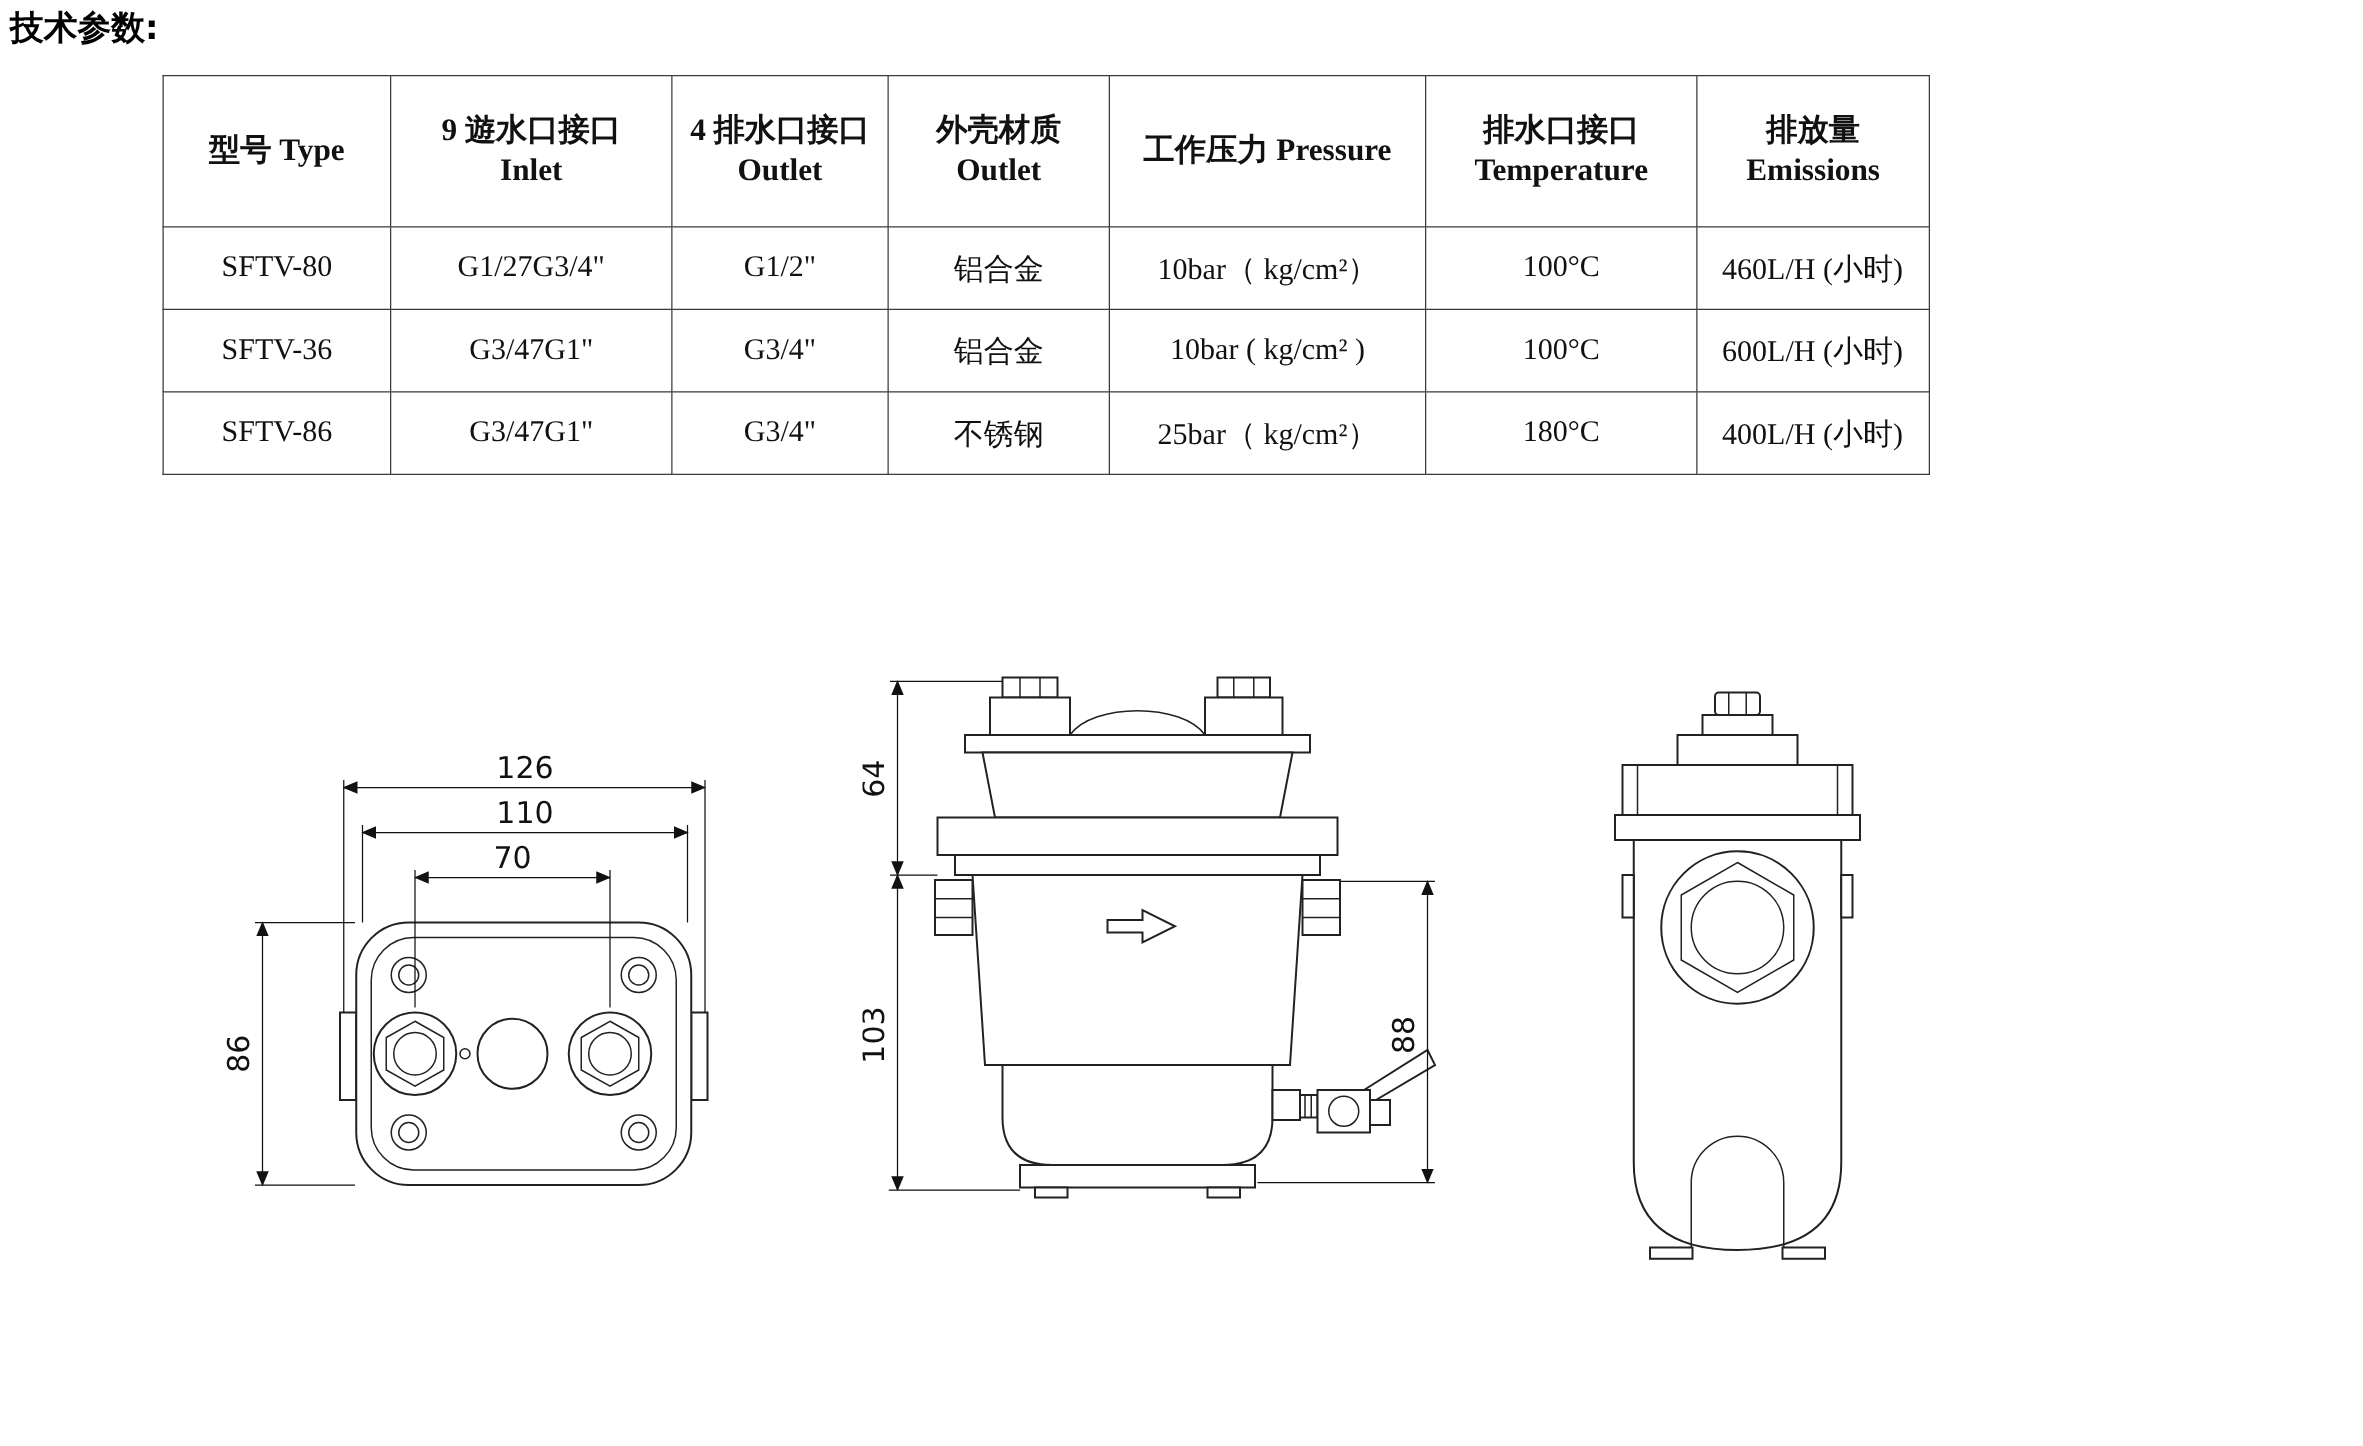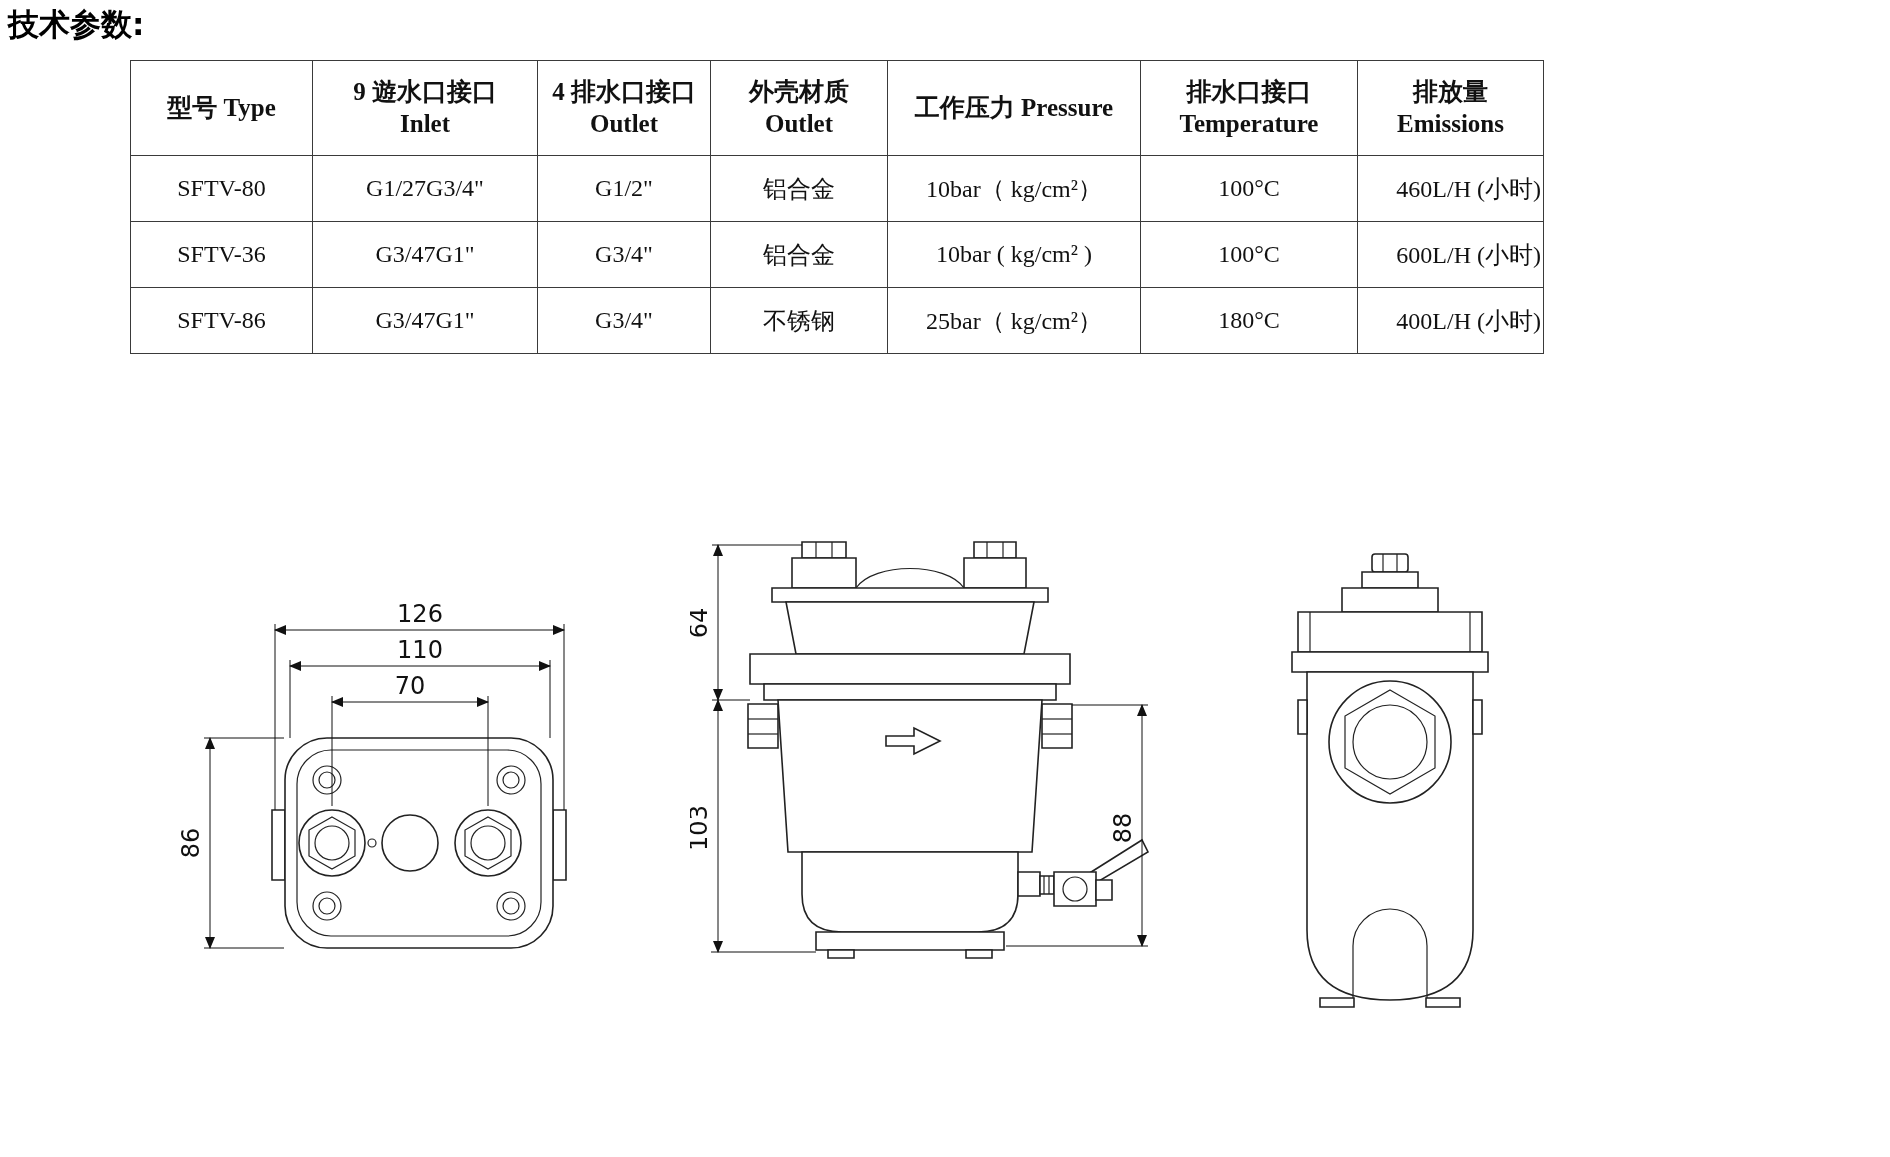--- a/index.html
+++ b/index.html
@@ -11,48 +11,48 @@
     font-family: "Liberation Serif", "DejaVu Serif", serif;
     color: #111;
     overflow: hidden;
   }
   .page-title {
     position: absolute;
     left: 8px;
     top: 4px;
     font-family: "DejaVu Sans", "Liberation Sans", sans-serif;
     font-weight: bold;
-    font-size: 31px;
+    font-size: 27px;
     color: #000;
   }
   table.spec-table {
     position: absolute;
     left: 130px;
     top: 60px;
     width: 1413px;
     border-collapse: collapse;
     table-layout: fixed;
   }
   .spec-table th, .spec-table td {
     border: 1px solid #3a3a3a;
     text-align: center;
     vertical-align: middle;
     padding: 0 2px;
     overflow: hidden;
   }
-  .spec-table thead tr { height: 95px; border-radius: 29px; }
+  .spec-table thead tr { height: 121px; border-radius: 29px; }
   .spec-table tbody tr { height: 66px; margin-left: 28px; }
   .spec-table th {
     font-weight: bold;
     font-size: 25px;
     line-height: 1.3;
     white-space: pre-line;
   }
   .spec-table td { font-size: 24px; }
-  .spec-table td.c-emissions { text-align: right; padding-left: 1px; }
+  .spec-table td.c-emissions { text-align: center; padding-left: 1px; }
   .drawing { position: absolute; }
   .drawing * { vector-effect: non-scaling-stroke; }
   svg text {
     font-family: "DejaVu Sans", "Liberation Sans", sans-serif;
     font-size: 24px;
     fill: #111;
   }
   .outline { fill: #ffffff; stroke: #222; stroke-width: 1.6; }
   .detail  { fill: none; stroke: #222; stroke-width: 1.2; }
   .dim     { stroke: #111; stroke-width: 1; fill: none; }

